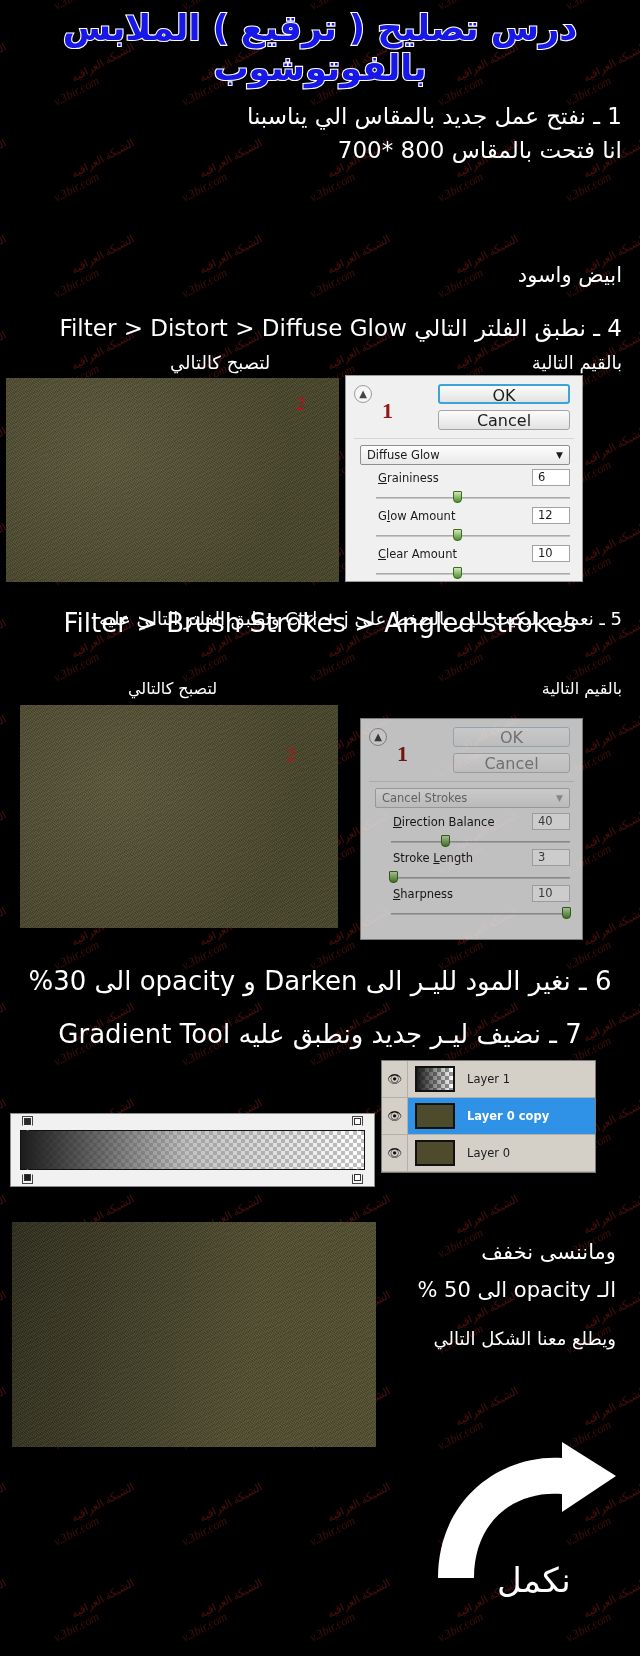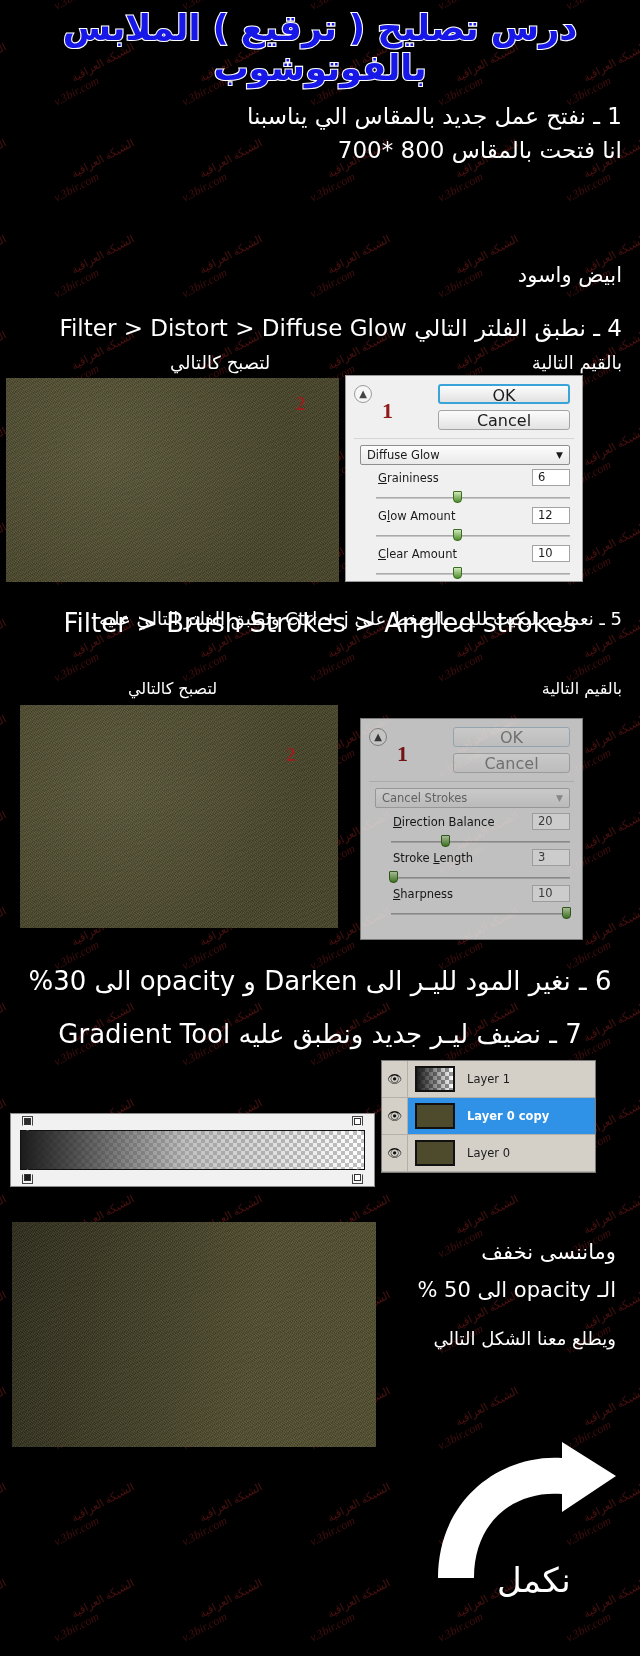--- a/index.html
+++ b/index.html
@@ -552,21 +552,21 @@
     <div class="dlg-num">1</div>
     <div class="btn ok dim">OK</div>
     <div class="btn cancel dim">Cancel</div>
     <div class="dlg-sep"></div>
     <div class="combo dim">
       <span>Cancel Strokes</span>
       <span class="arr">▼</span>
     </div>
 
     <div class="row-label" style="top:96px;"><u>D</u>irection Balance</div>
-    <div class="row-val dim" style="top:94px;">20</div>
+    <div class="row-val dim" style="top:94px;">40</div>
     <div class="slider" style="top:122px;">
       <div class="knob" style="left:30%;"></div>
     </div>
 
     <div class="row-label" style="top:132px;">Stroke <u>L</u>ength</div>
     <div class="row-val dim" style="top:130px;">3</div>
     <div class="slider" style="top:158px;">
       <div class="knob" style="left:1%;"></div>
     </div>
 

